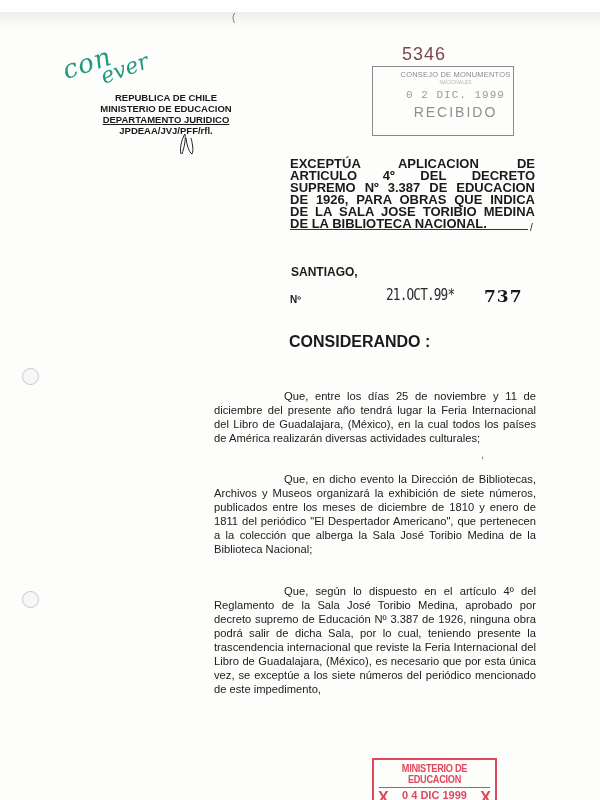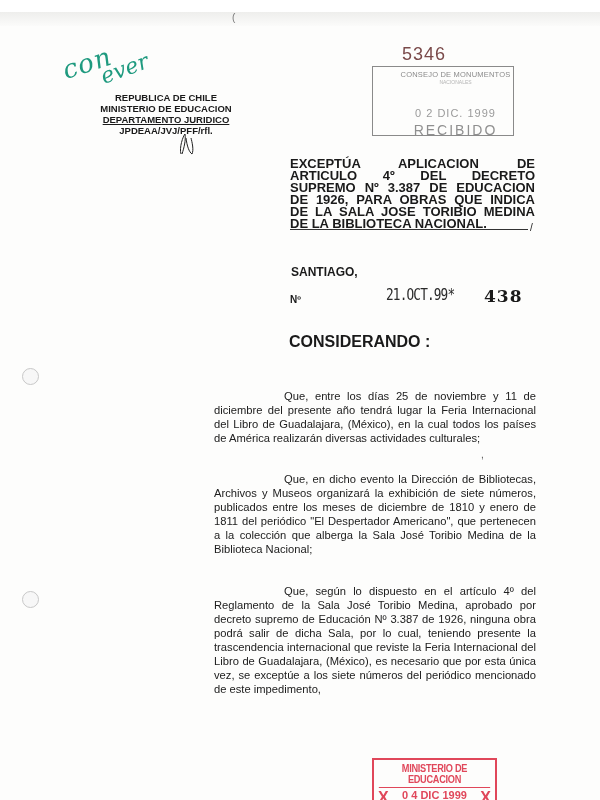--- a/index.html
+++ b/index.html
@@ -28,21 +28,21 @@
     text-align: center; font-weight: bold; font-size: 9.5px; line-height: 11px;
   }
   .header-block .ul { text-decoration: underline; }
   .sig { position: absolute; left: 177px; top: 132px; width: 18px; height: 24px; }
   .stamp-top {
     position: absolute; left: 372px; top: 66px; width: 115px; height: 68px;
     border: 1.5px solid #8a8a8a; color: #8a8a8a; text-align: center; padding-left: 25px;
   }
   .stamp-top .l1 { font-size: 7.5px; margin-top: 3px; letter-spacing: 0.2px; }
   .stamp-top .l2 { font-size: 5px; color: #b5b5b5; }
-  .stamp-top .l3 { font-size: 11px; margin-top: 22px; color: #9a9a9a; letter-spacing: 1px; }
+  .stamp-top .l3 { font-size: 11px; margin-top: 4px; color: #9a9a9a; letter-spacing: 1px; font-family: Liberation Mono, monospace; }
   .stamp-top .l4 { font-size: 14px; margin-top: 3px; letter-spacing: 2px; color: #8f8f8f; }
   .stamp-num {
     position: absolute; left: 402px; top: 44px; font-size: 18px; color: #7a4a4a;
     font-family: Liberation Sans, sans-serif; letter-spacing: 1px;
   }
   .subject {
     position: absolute; left: 290px; top: 158px; width: 245px;
     font-weight: bold; font-size: 13px; line-height: 12px; text-align: justify;
   }
   .subject-line {
@@ -118,21 +118,21 @@
     <div class="l4">RECIBIDO</div>
   </div>
 
   <div class="subject">EXCEPTÚA APLICACION DE ARTICULO 4º DEL DECRETO SUPREMO Nº 3.387 DE EDUCACION DE 1926, PARA OBRAS QUE INDICA DE LA SALA JOSE TORIBIO MEDINA DE LA BIBLIOTECA NACIONAL.</div>
   <div class="subject-line"></div>
   <span class="subject-slash">/</span>
 
   <div class="santiago">SANTIAGO,</div>
   <div class="num-label">Nº</div>
   <div class="date-stamp">21.OCT.99*</div>
-  <div class="decree-num">438</div>
+  <div class="decree-num">737</div>
 
   <div class="considerando">CONSIDERANDO :</div>
 
   <div class="para p1"><span class="indent"></span><span>Que, entre los días 25 de noviembre y 11 de diciembre del presente año tendrá lugar la Feria Internacional del Libro de Guadalajara, (México), en la cual todos los países de América realizarán diversas actividades culturales;</span></div>
   <span class="stray-comma">,</span>
   <div class="para p2"><span class="indent"></span><span>Que, en dicho evento la Dirección de Bibliotecas, Archivos y Museos organizará la exhibición de siete números, publicados entre los meses de diciembre de 1810 y enero de 1811 del periódico "El Despertador Americano", que pertenecen a la colección que alberga la Sala José Toribio Medina de la Biblioteca Nacional;</span></div>
   <div class="para p3"><span class="indent"></span><span>Que, según lo dispuesto en el artículo 4º del Reglamento de la Sala José Toribio Medina, aprobado por decreto supremo de Educación Nº 3.387 de 1926, ninguna obra podrá salir de dicha Sala, por lo cual, teniendo presente la trascendencia internacional que reviste la Feria Internacional del Libro de Guadalajara, (México), es necesario que por esta única vez, se exceptúe a los siete números del periódico mencionado de este impedimento,</span></div>
 
   <div class="hole hole1"></div>
   <div class="hole hole2"></div>

